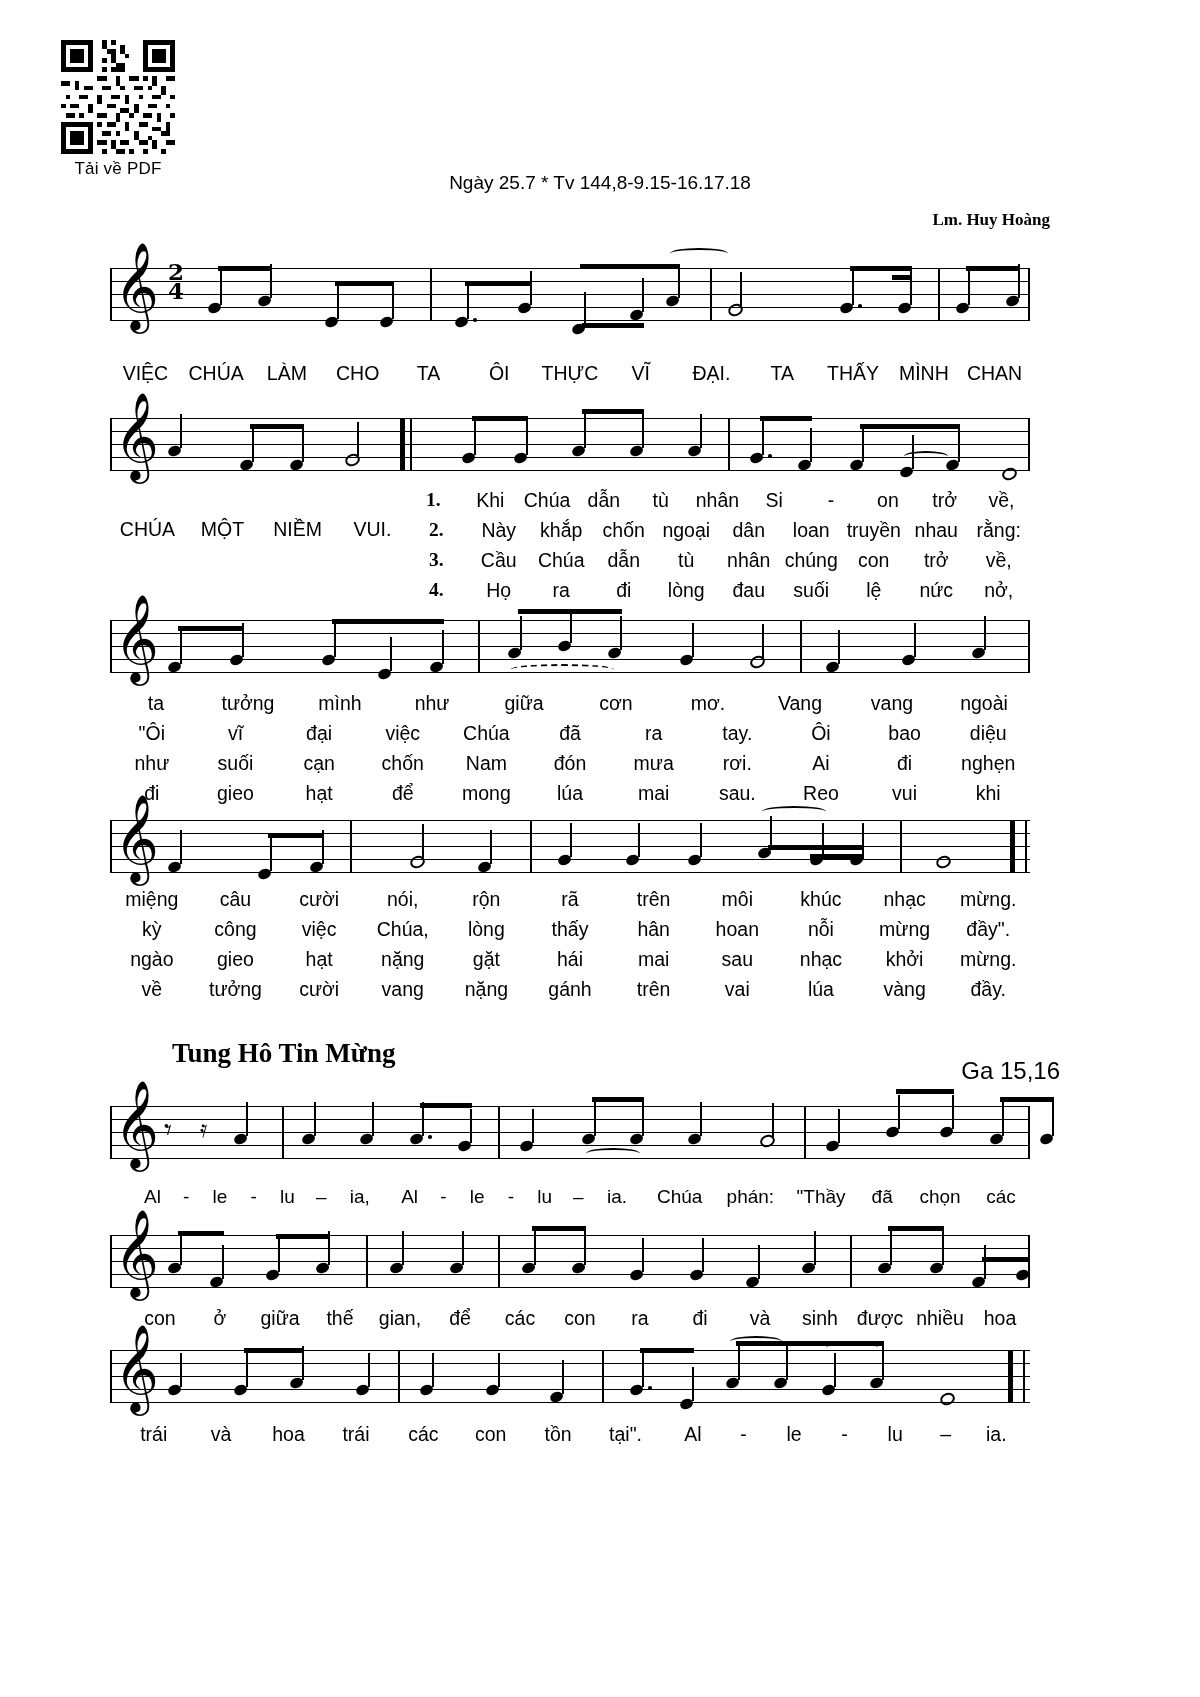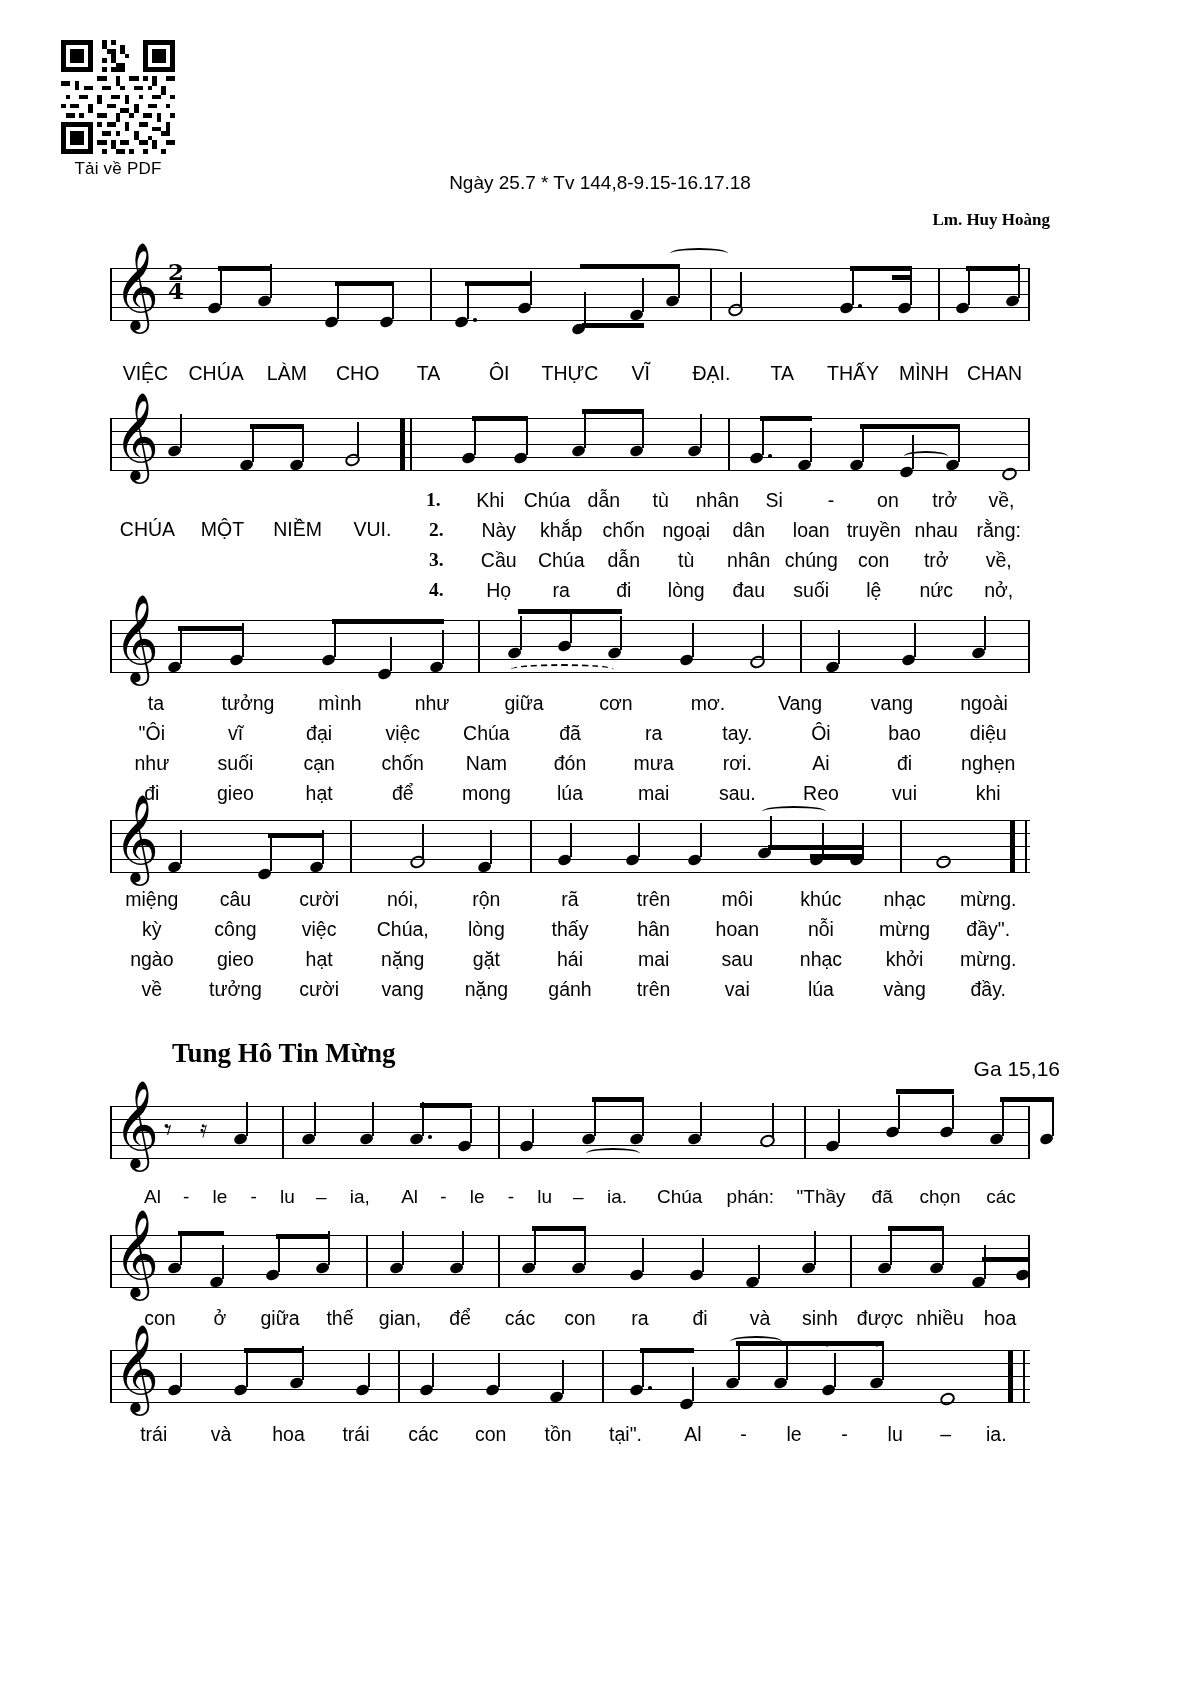--- a/index.html
+++ b/index.html
@@ -196,21 +196,21 @@
   .section-title {
     position: absolute;
     left: 172px;
     font-family: "Liberation Serif", serif;
     font-weight: bold;
     font-size: 27px;
   }
   .section-ref {
     position: absolute;
     right: 140px;
-    font-size: 21px;
+    font-size: 24px;
     font-family: "Liberation Sans", sans-serif;
   }
 
   .footer {
     position: absolute;
     left: 0;
     right: 0;
     bottom: 63px;
     text-align: center;
     font-family: "Liberation Serif", serif;

